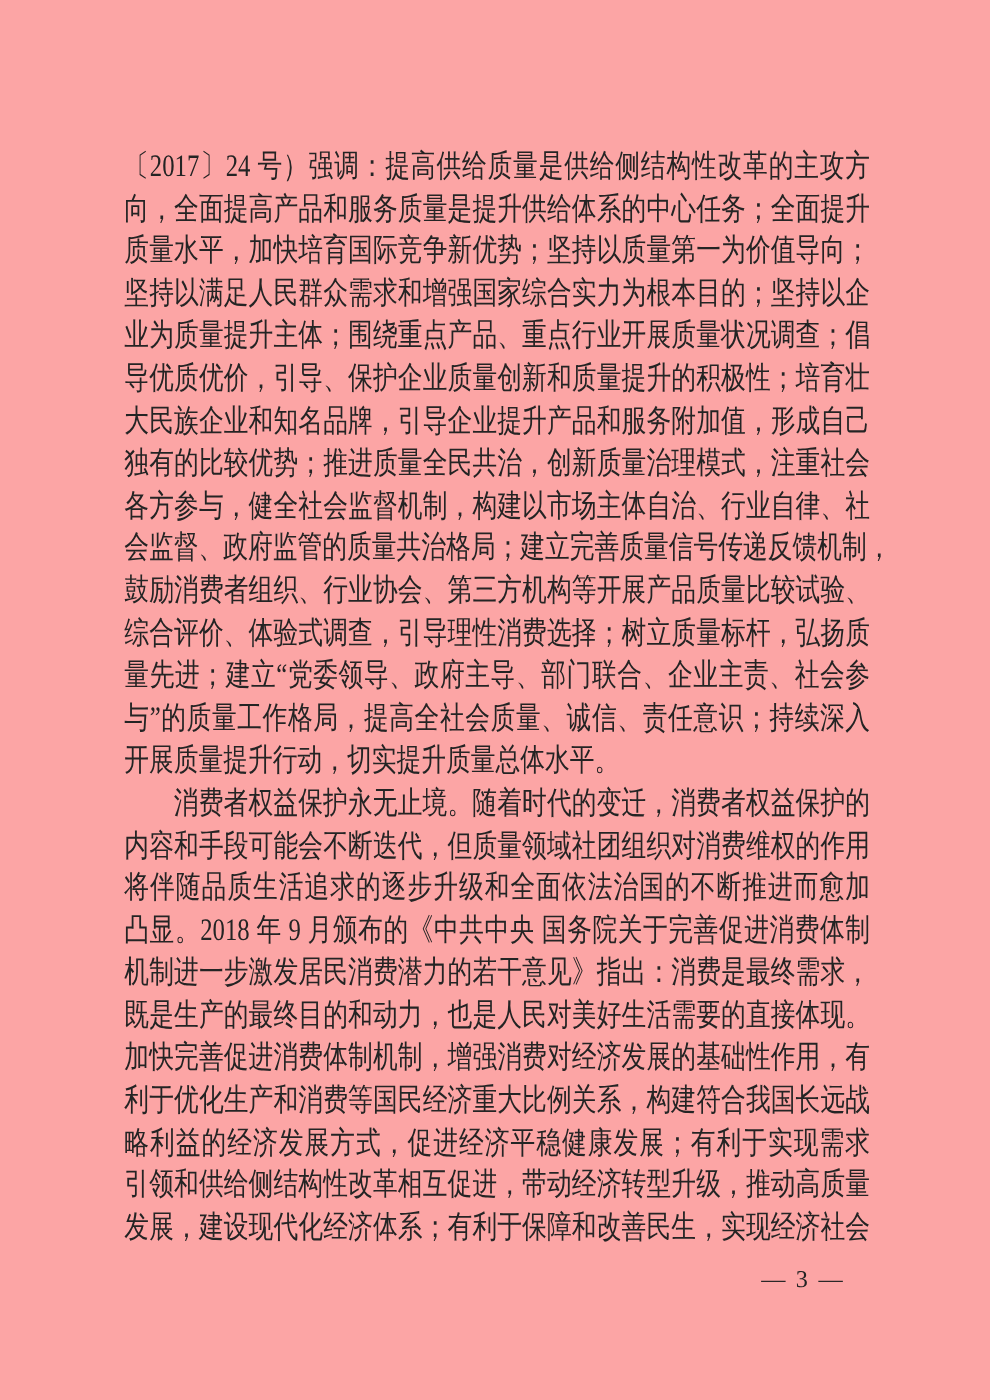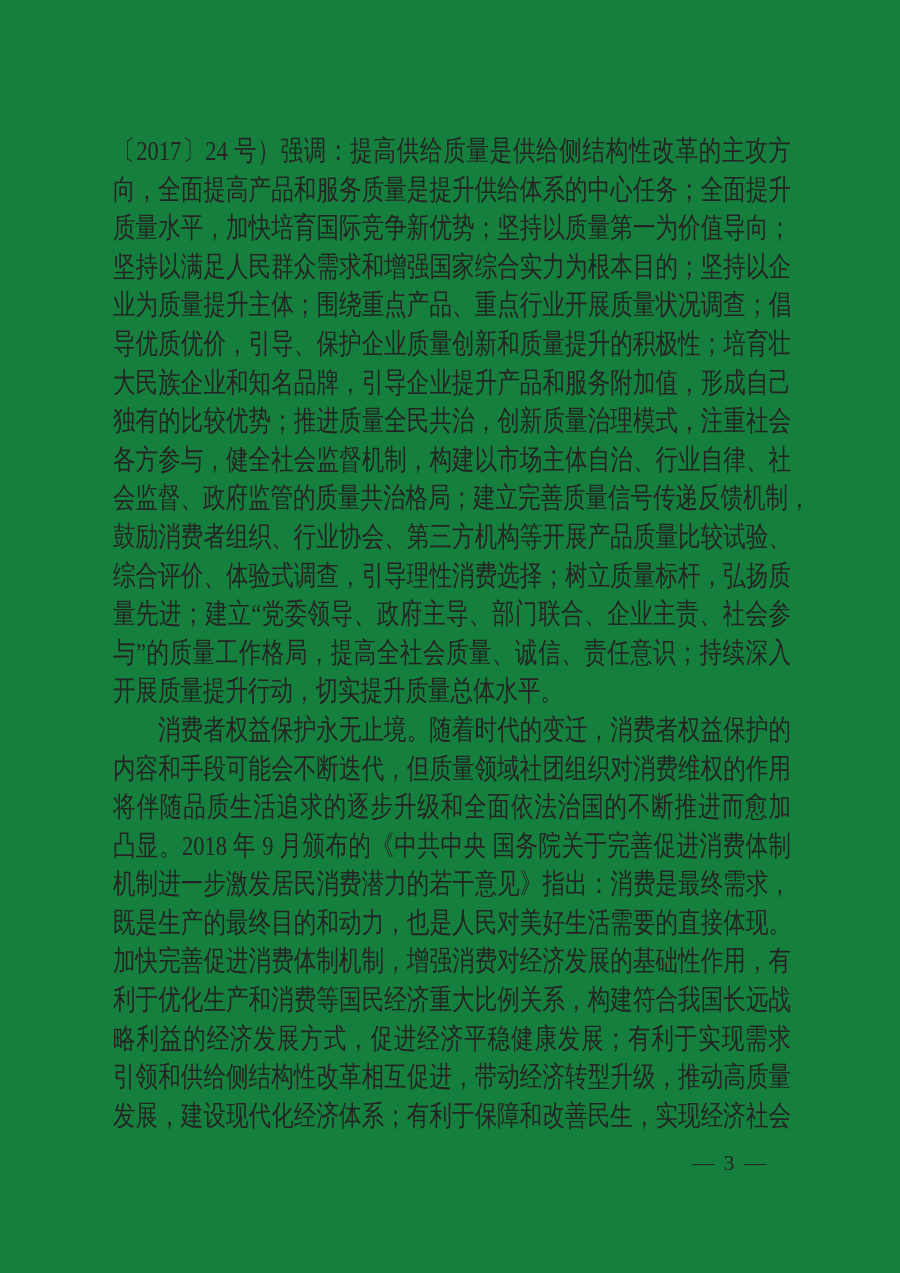--- a/index.html
+++ b/index.html
@@ -50,21 +50,21 @@
     top: 1149px;
     right: 132px;
     font-size: 22px;
     line-height: 28px;
     letter-spacing: 2px;
   }
 </style>
 </head>
 <body>
 
-<div class="page" style="background: #15803d; color: rgb(36, 36, 36);">
+<div class="page" style="background: #fca5a5; color: rgb(36, 36, 36);">
   <div class="content">
       <div class="paragraph">
         <div class="line">〔2017〕24 号）强调：提高供给质量是供给侧结构性改革的主攻方</div>
         <div class="line">向，全面提高产品和服务质量是提升供给体系的中心任务；全面提升</div>
         <div class="line">质量水平，加快培育国际竞争新优势；坚持以质量第一为价值导向；</div>
         <div class="line">坚持以满足人民群众需求和增强国家综合实力为根本目的；坚持以企</div>
         <div class="line">业为质量提升主体；围绕重点产品、重点行业开展质量状况调查；倡</div>
         <div class="line">导优质优价，引导、保护企业质量创新和质量提升的积极性；培育壮</div>
         <div class="line">大民族企业和知名品牌，引导企业提升产品和服务附加值，形成自己</div>
         <div class="line">独有的比较优势；推进质量全民共治，创新质量治理模式，注重社会</div>

